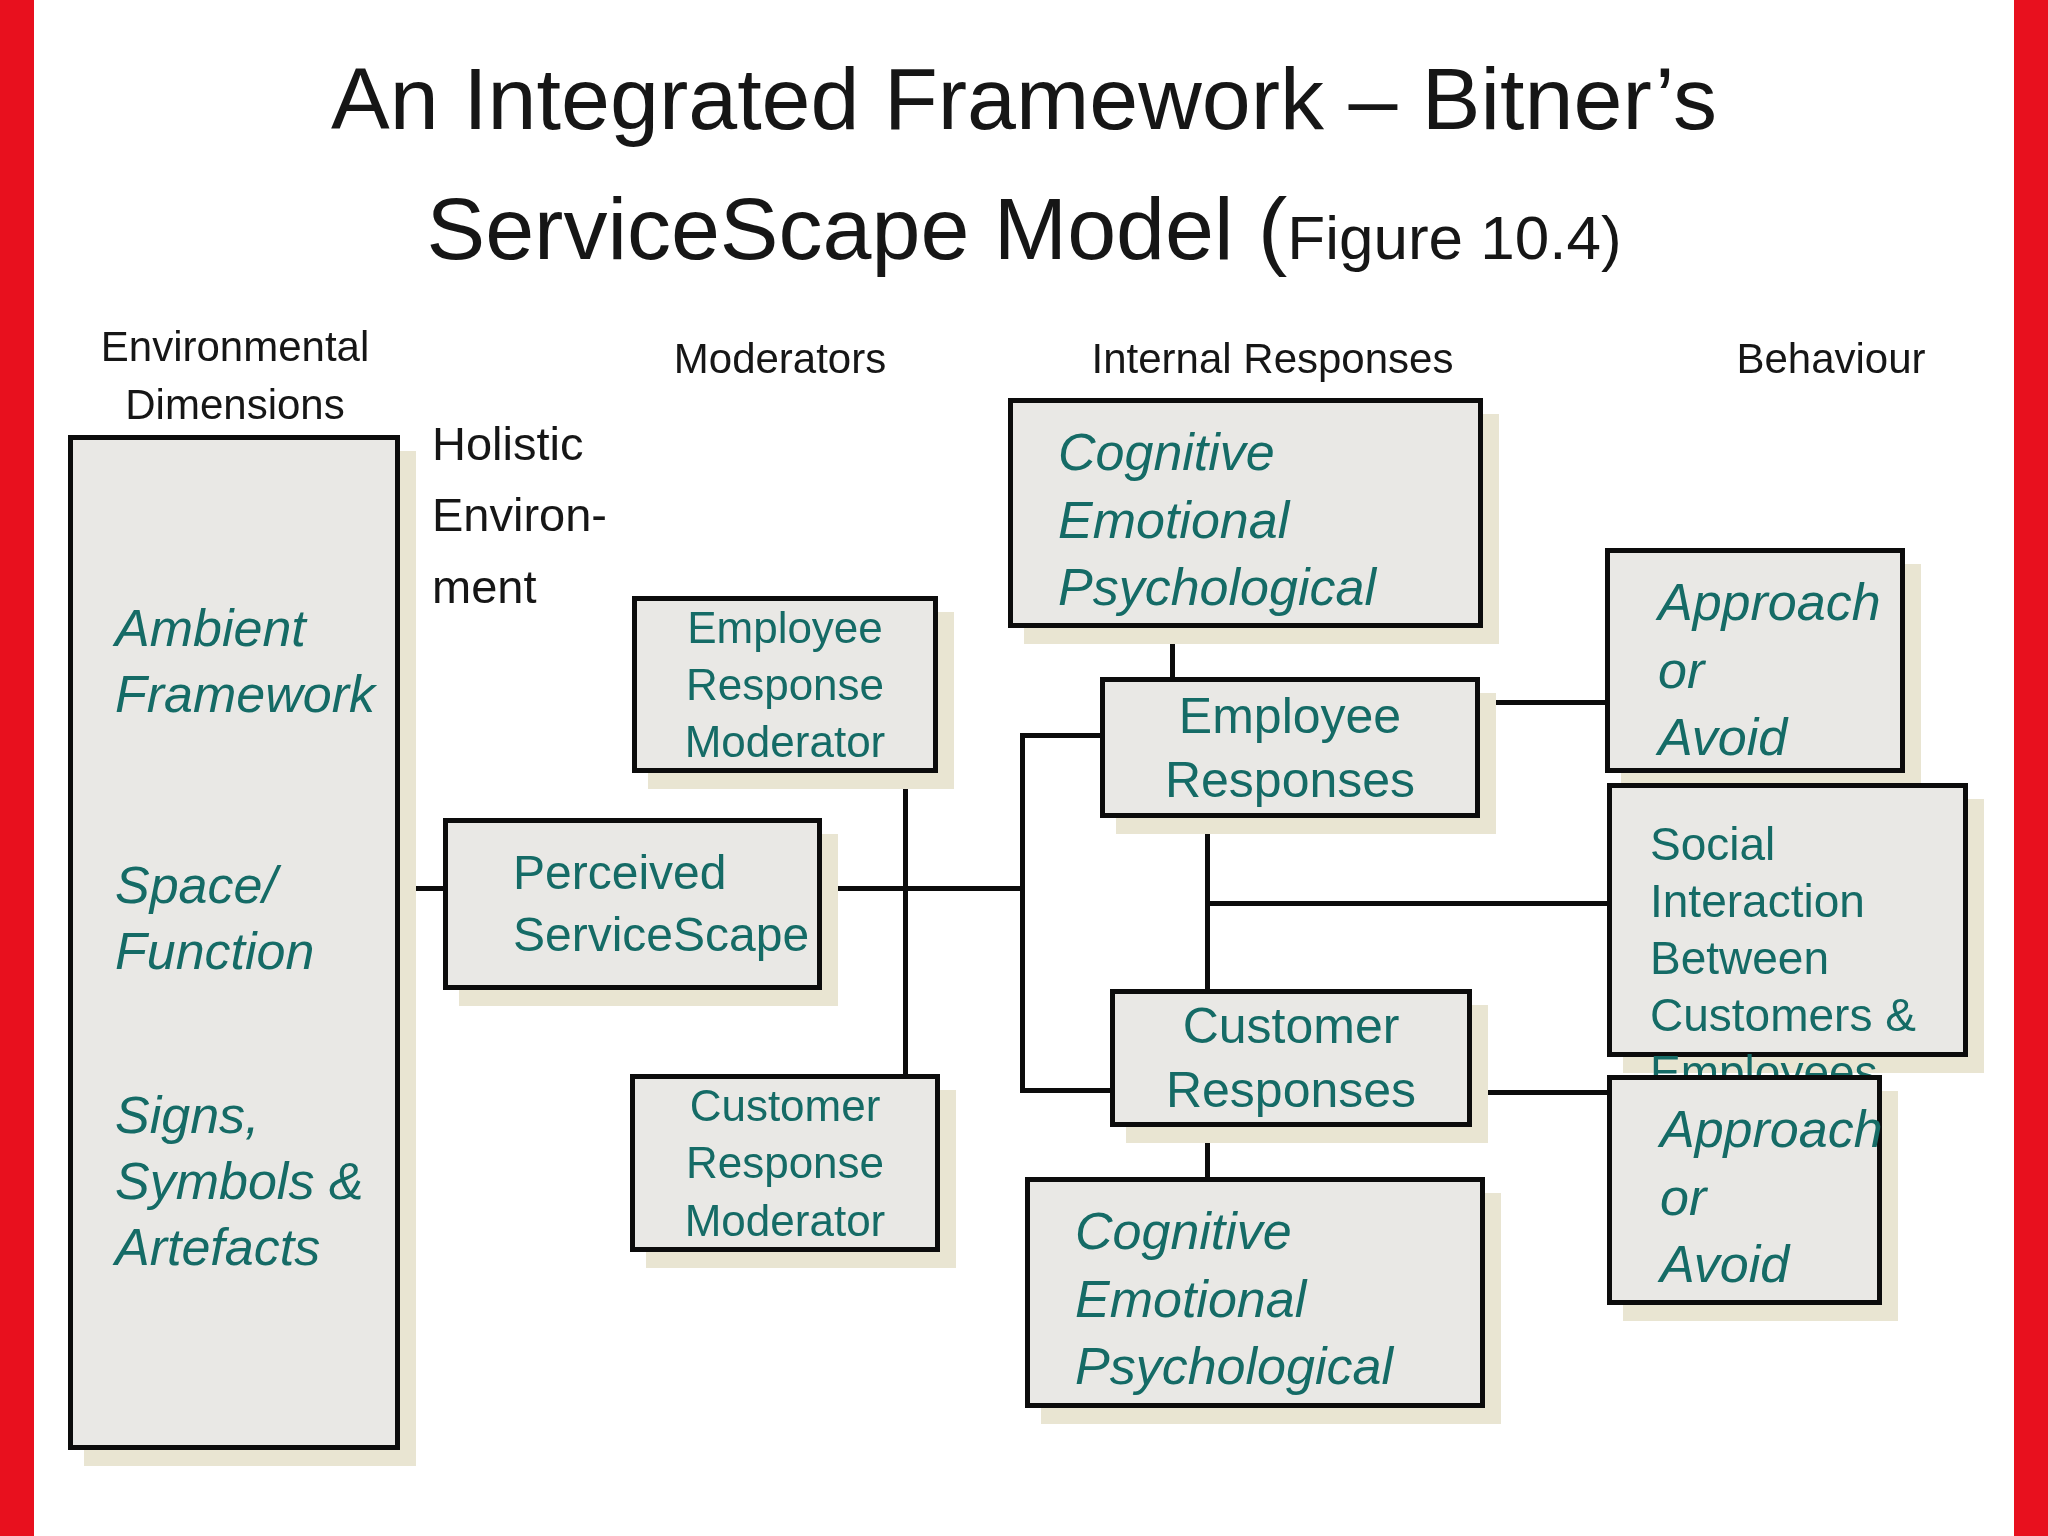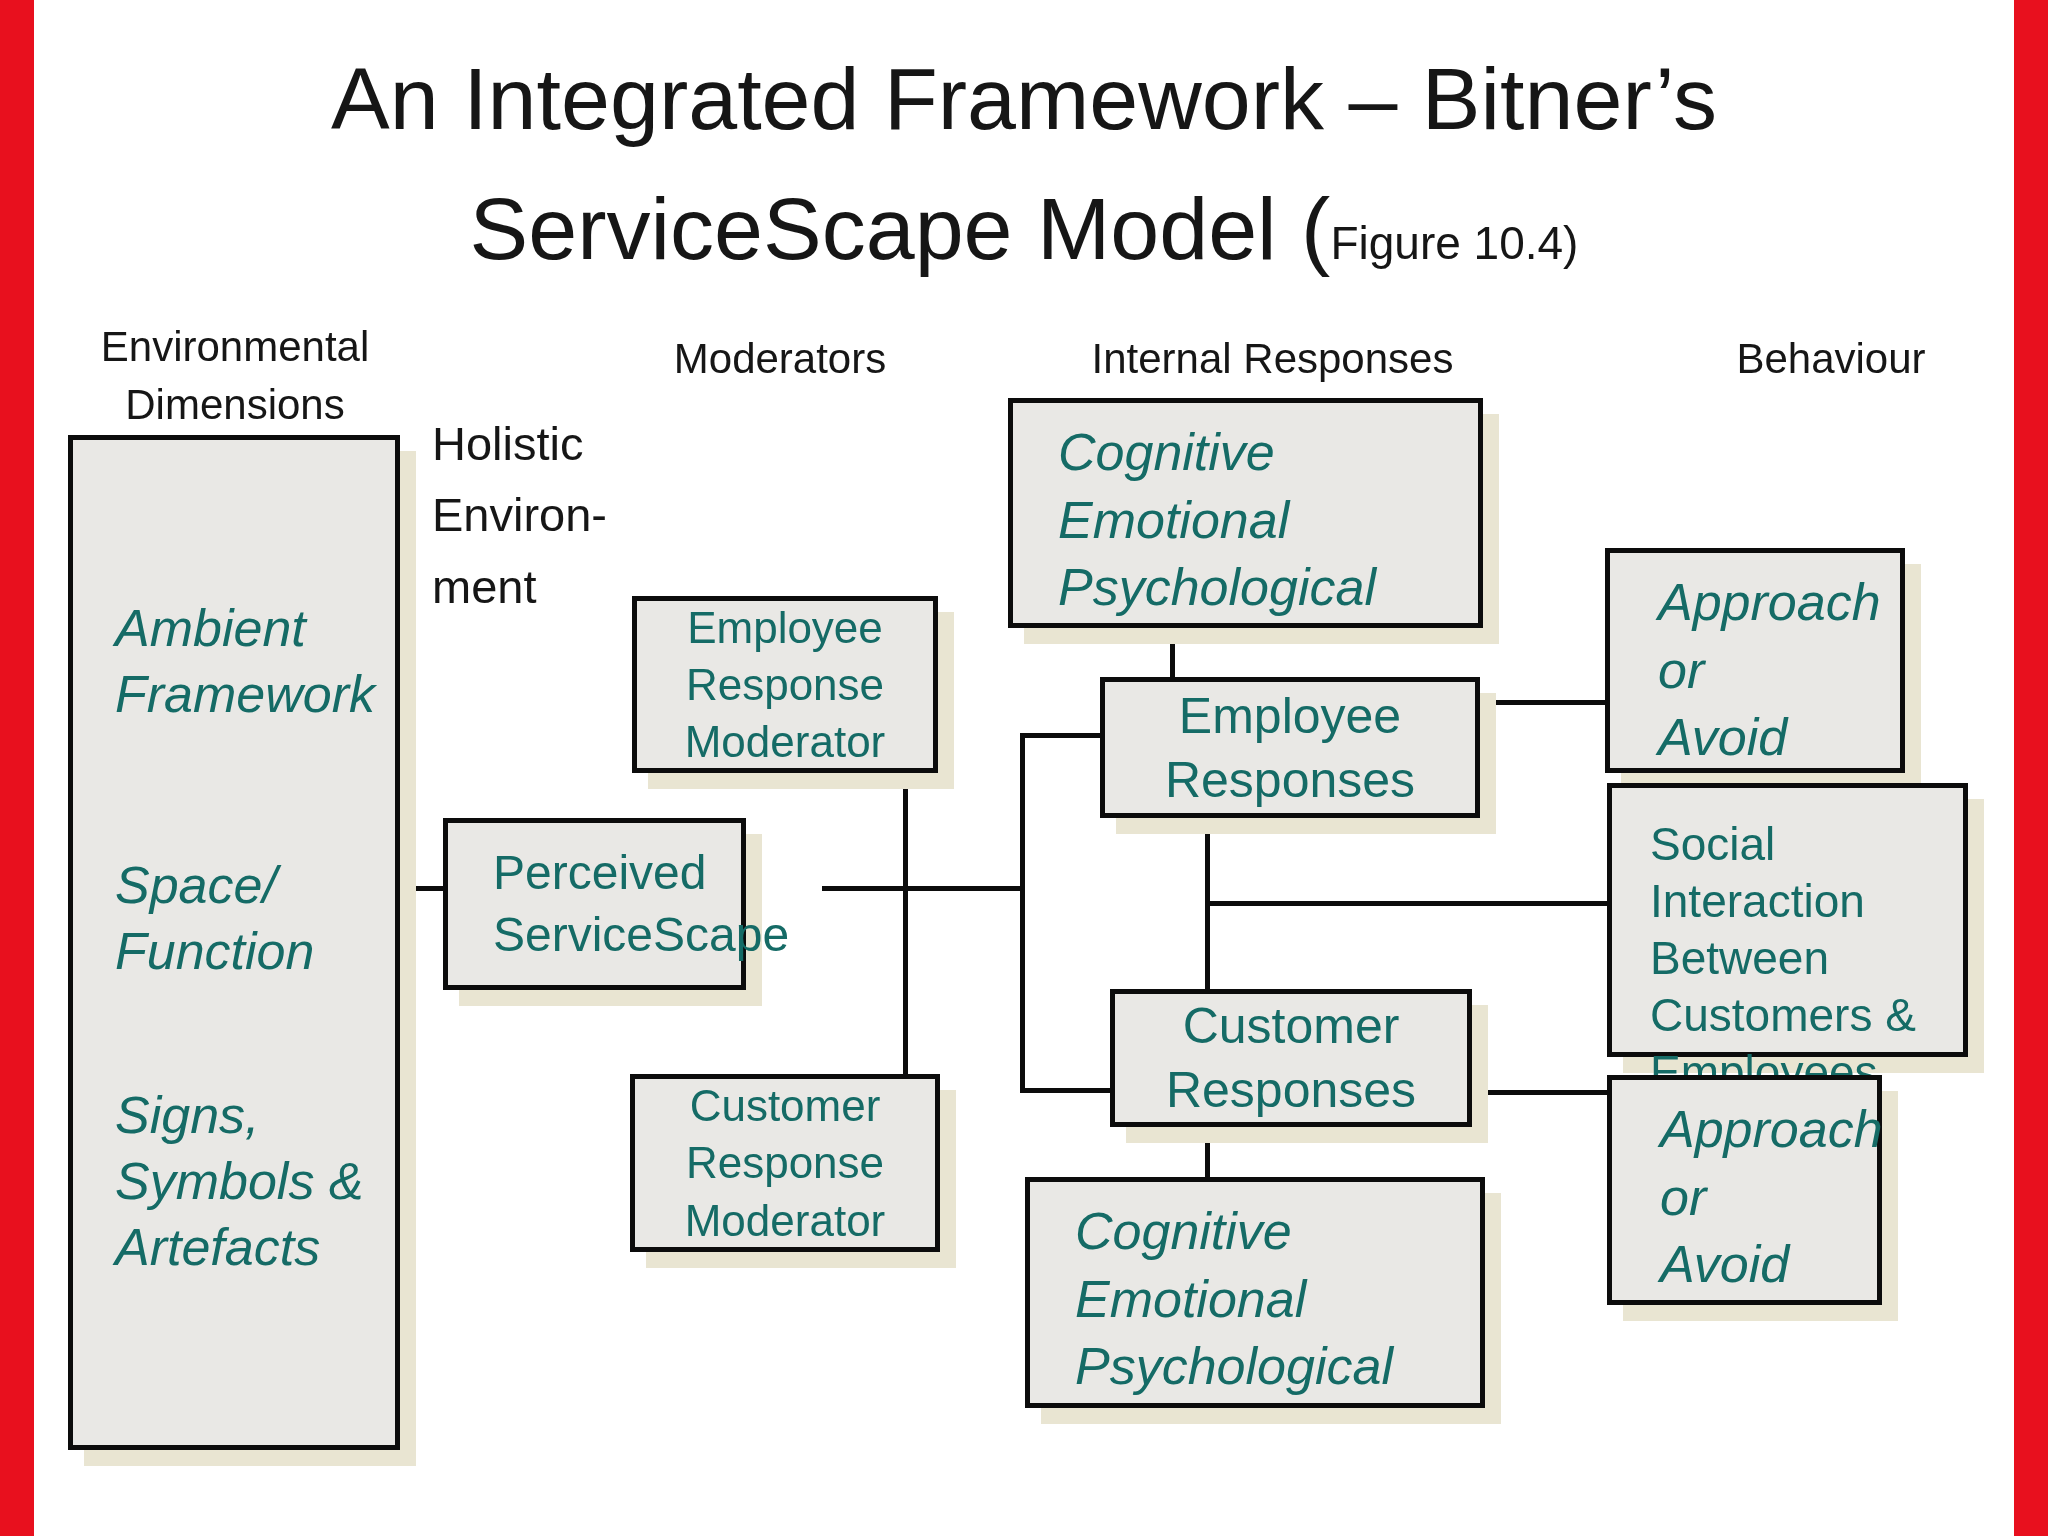--- a/index.html
+++ b/index.html
@@ -4,35 +4,35 @@
 <style>
   html,body{margin:0;padding:0;background:#ffffff;}
   .slide{position:relative;width:2048px;height:1536px;background:#ffffff;overflow:hidden;
          font-family:"Liberation Sans",sans-serif;}
   .edgebar{position:absolute;top:0;width:34px;height:1536px;background:#e8101e;}
   .edgebar.left{left:0;}
   .edgebar.right{right:0;}
 
   .title{position:absolute;left:60px;right:60px;top:34px;text-align:center;
          color:#161616;font-size:88px;line-height:1.48;white-space:nowrap;}
-  .title .small{font-size:46px;}
+  .title .small{font-size:62px;}
 
   .colhead{position:absolute;color:#161616;font-size:42px;line-height:1.38;text-align:center;}
   .holistic{position:absolute;left:432px;top:408px;color:#161616;font-size:47px;line-height:1.52;}
 
   .line{position:absolute;background:#0c0c0c;}
 
   .box{position:absolute;background:#e9e8e5;border:5px solid #0c0c0c;
        box-sizing:border-box;box-shadow:16px 16px 0 0 #e9e5d2;color:#156b66;}
   .teal-italic{font-style:italic;}
   .inner{position:absolute;left:42px;}
 
   .b-env{left:68px;top:435px;width:332px;height:1015px;font-size:52px;line-height:1.27;}
-  .b-perceived{left:443px;top:818px;width:303px;height:172px;font-size:48px;line-height:1.3;
-               display:flex;flex-direction:column;justify-content:center;padding-left:45px;}
+  .b-perceived{left:443px;top:818px;width:379px;height:172px;font-size:48px;line-height:1.3;
+               display:flex;flex-direction:column;justify-content:center;padding-left:65px;}
   .b-empmod{left:632px;top:596px;width:306px;height:177px;font-size:44px;line-height:1.3;
             display:flex;flex-direction:column;justify-content:center;text-align:center;}
   .b-custmod{left:630px;top:1074px;width:310px;height:178px;font-size:44px;line-height:1.3;
              display:flex;flex-direction:column;justify-content:center;text-align:center;}
   .b-cogtop{left:1008px;top:398px;width:475px;height:230px;font-size:52px;line-height:1.3;
             padding:16px 0 0 45px;}
   .b-empresp{left:1100px;top:677px;width:380px;height:141px;font-size:50px;line-height:1.28;
              display:flex;flex-direction:column;justify-content:center;text-align:center;}
   .b-custresp{left:1110px;top:989px;width:362px;height:138px;font-size:50px;line-height:1.28;
               display:flex;flex-direction:column;justify-content:center;text-align:center;}

